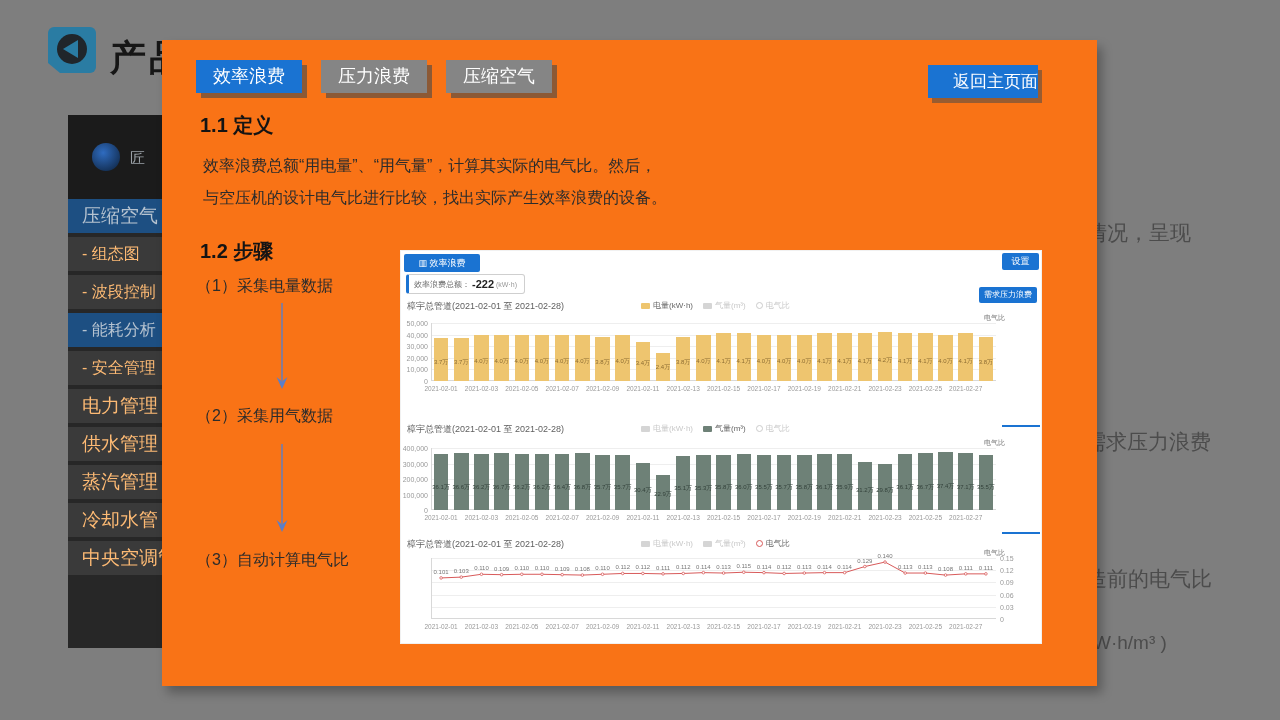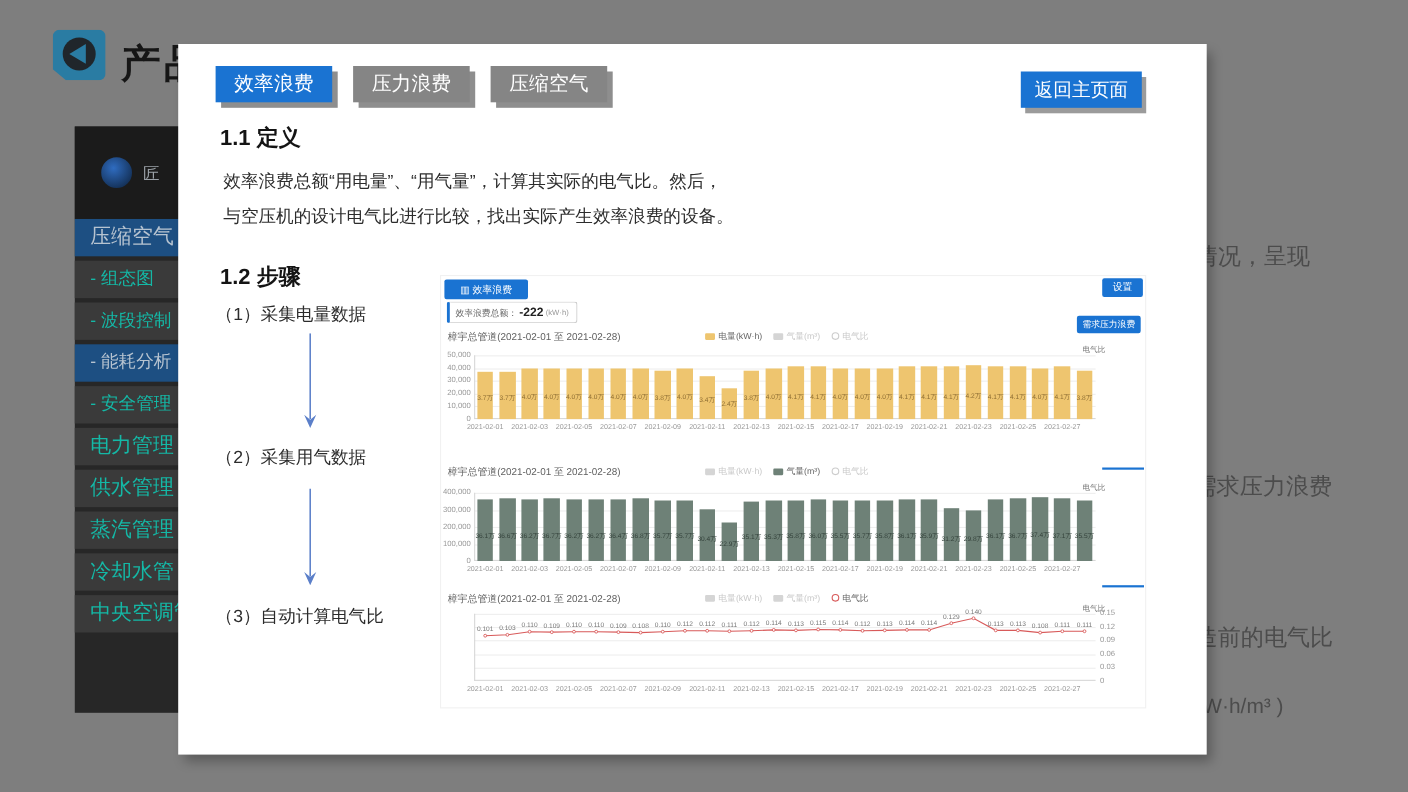--- a/index.html
+++ b/index.html
@@ -7,34 +7,34 @@
   .abs{position:absolute;}
 
   
   #slide-title{left:110px;top:34px;font-size:36px;font-weight:900;color:#161616;letter-spacing:3px;}
   #back-icon{left:48px;top:27px;}
   #bg-sidebar{left:68px;top:115px;width:96px;height:533px;background:#272727;}
   #sb-head{position:relative;height:84px;background:#1b1b1b;}
   #sb-logo{position:absolute;left:24px;top:28px;width:28px;height:28px;border-radius:50%;
     background:radial-gradient(circle at 40% 35%,#2f6cc0,#0c1f38);}
   #sb-logo-text{position:absolute;left:62px;top:34px;color:#9aa0a6;font-size:15px;}
-  .sb-item{height:34px;margin:0 0 4px 0;background:#3a3a3a;color:#14b8a6;
+  .sb-item{height:34px;margin:0 0 4px 0;background:#3a3a3a;color:#fdba74;
     font-size:19px;line-height:34px;padding-left:14px;white-space:nowrap;overflow:hidden;}
   .sb-item.sub{font-size:16px;}
   .sb-item.active{background:#1d4f82;color:#b6c3d0;}
   .bg-frag{color:#4c4c4c;font-size:21px;white-space:nowrap;}
 
   
-  #panel{left:162px;top:40px;width:935px;height:646px;background:#ffffff;
+  #panel{left:162px;top:40px;width:935px;height:646px;background:#f97316;
     box-shadow:5px 7px 10px rgba(0,0,0,.28);z-index:10;}
   #tabs{left:34px;top:20px;display:flex;gap:19px;}
   .tab{height:33px;line-height:33px;padding:0 17px;font-size:18px;color:#fff;
     background:#858585;box-shadow:5px 5px 0 rgba(72,72,72,.62);cursor:pointer;white-space:nowrap;}
   .tab.active{background:#1a73d2;}
-  #return-main{left:766px;top:25px;width:110px;height:33px;line-height:33px;text-align:center;
+  #return-main{left:766px;top:25px;width:110px;height:33px;line-height:33px;text-align:right;
     background:#1a73d2;color:#fff;font-size:17px;box-shadow:4px 5px 0 rgba(72,72,72,.55);cursor:pointer;}
   .h-num{font-size:20px;font-weight:bold;color:#141414;}
   #h-def{left:38px;top:72px;}
   #def-text{left:41px;top:110px;font-size:16px;color:#2c2c2c;line-height:32px;white-space:nowrap;}
   #h-steps{left:38px;top:198px;}
   .step{font-size:16px;color:#2c2c2c;white-space:nowrap;}
   #step1{left:34px;top:236px;} #step2{left:34px;top:366px;} #step3{left:34px;top:510px;}
   .arrow{left:112px;width:16px;}
   #arrow1{top:263px;} #arrow2{top:404px;}
 

